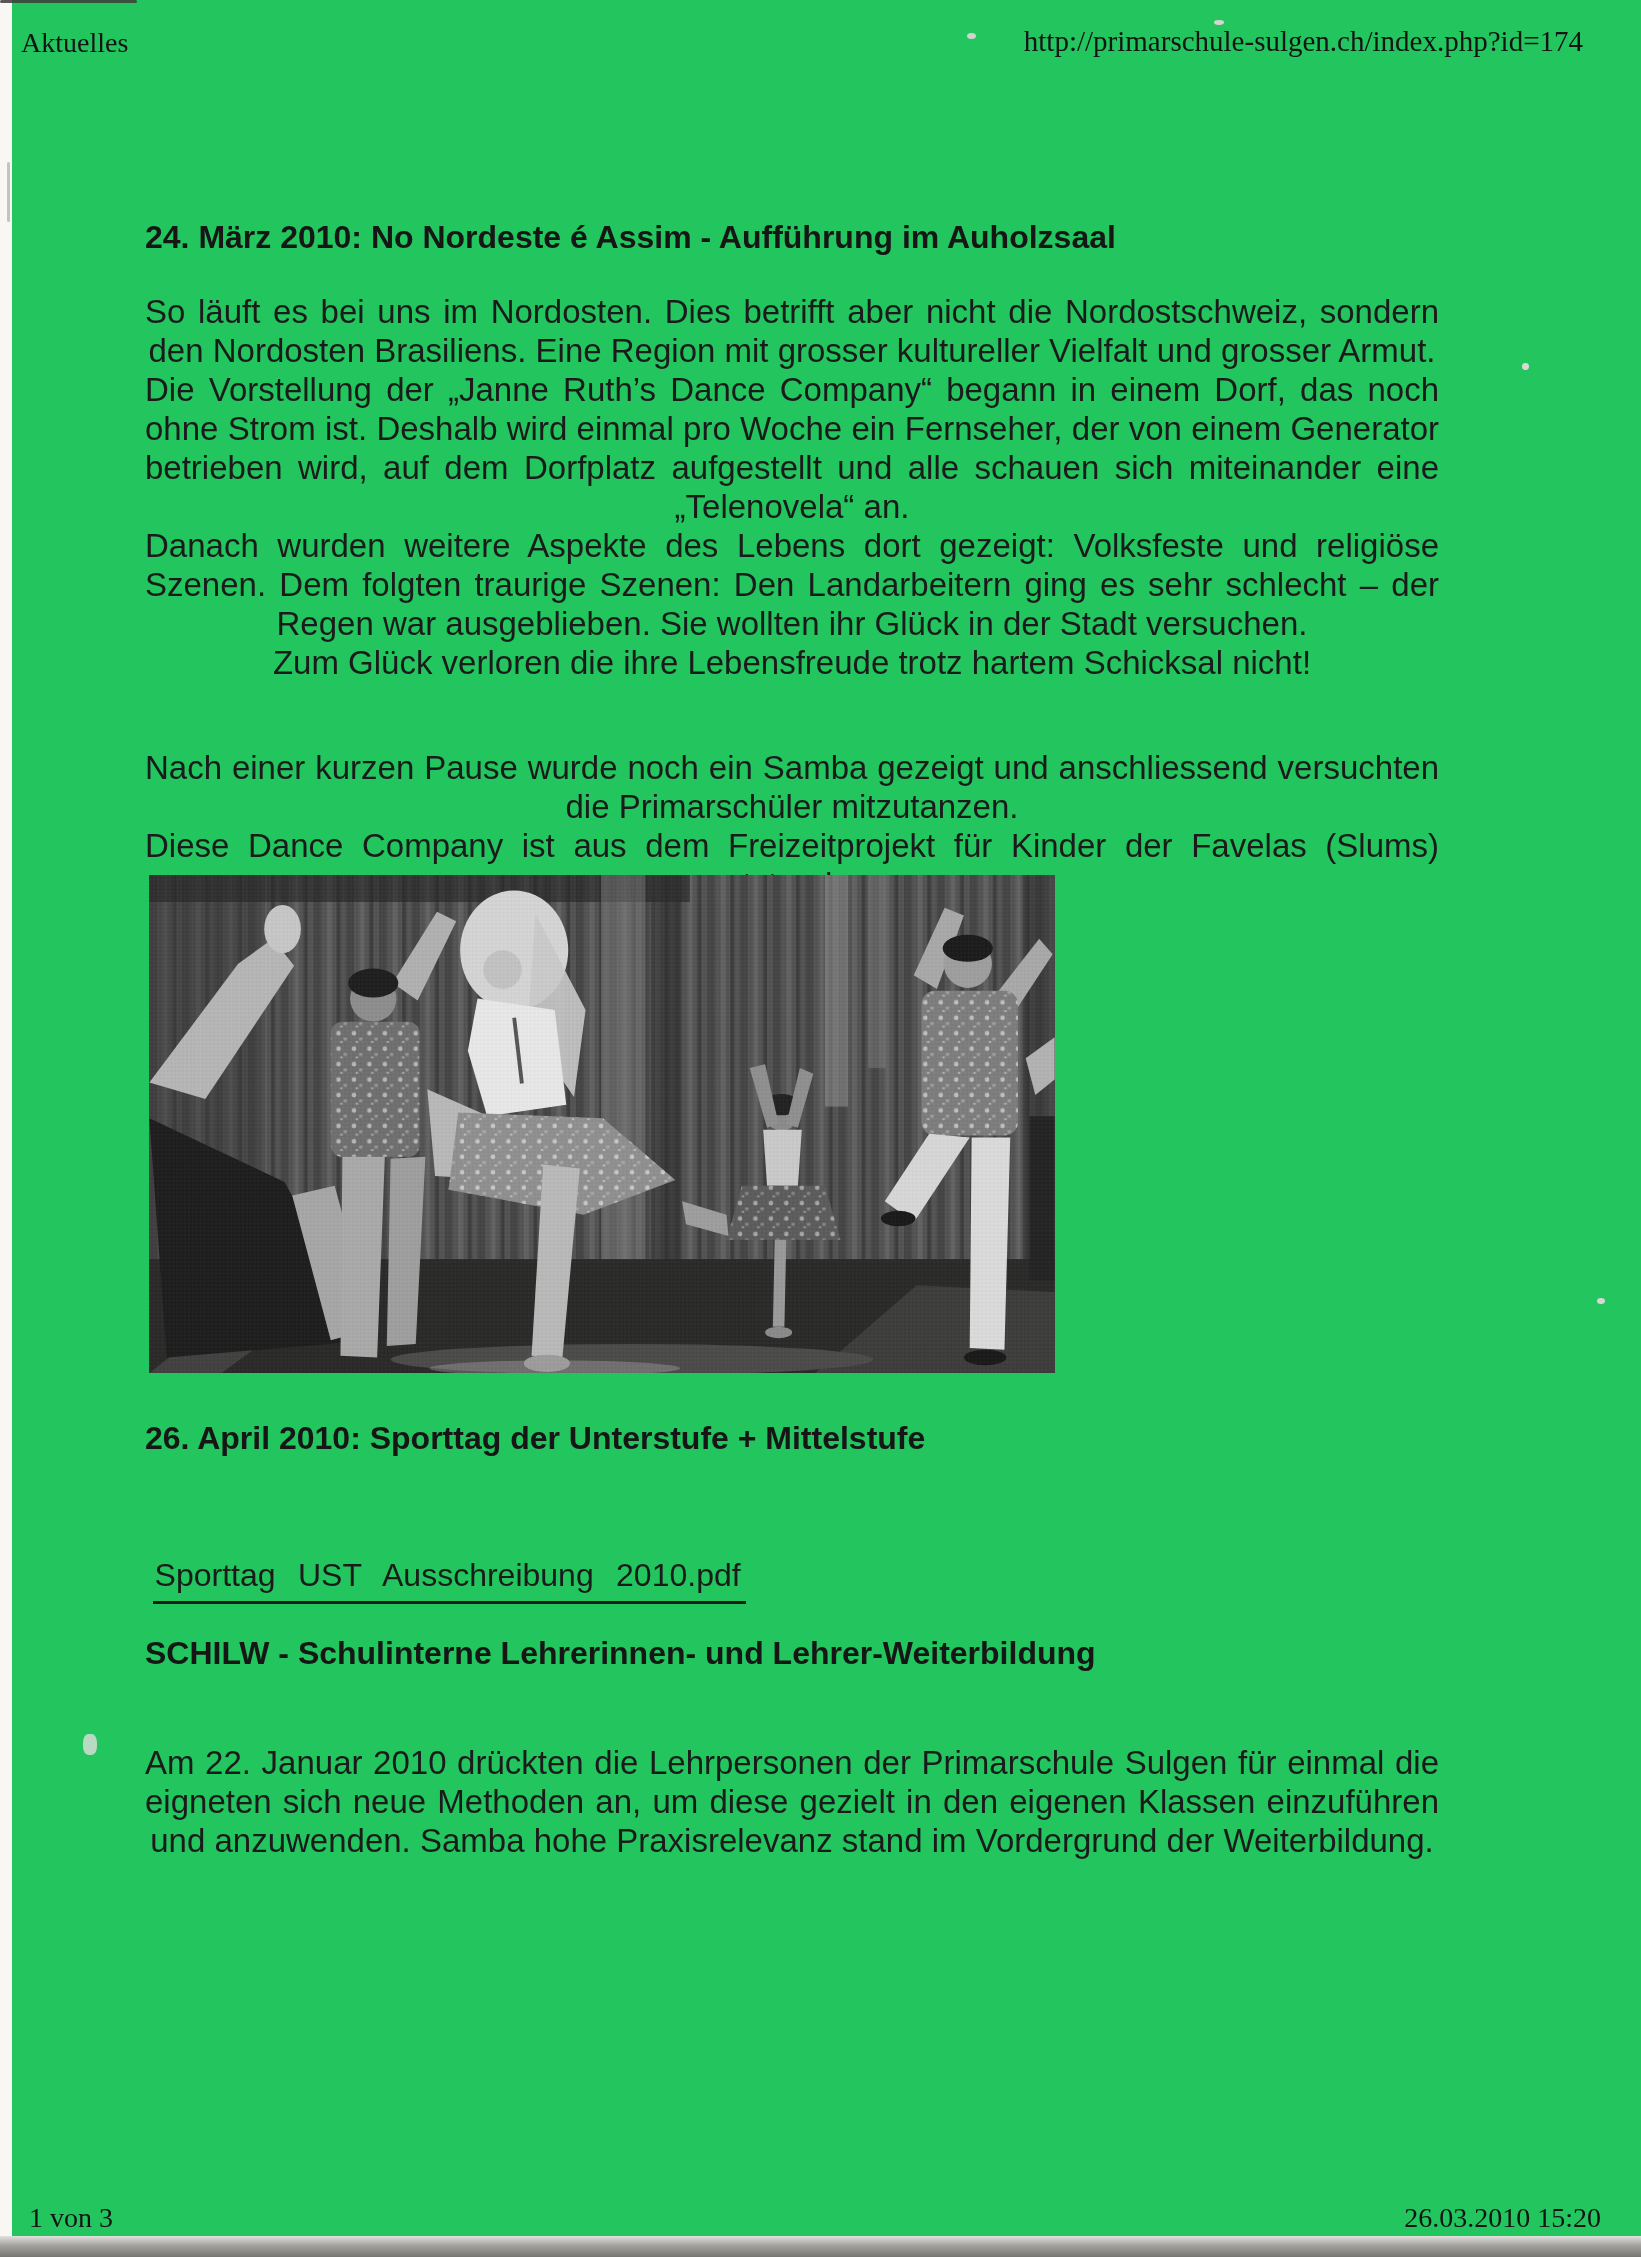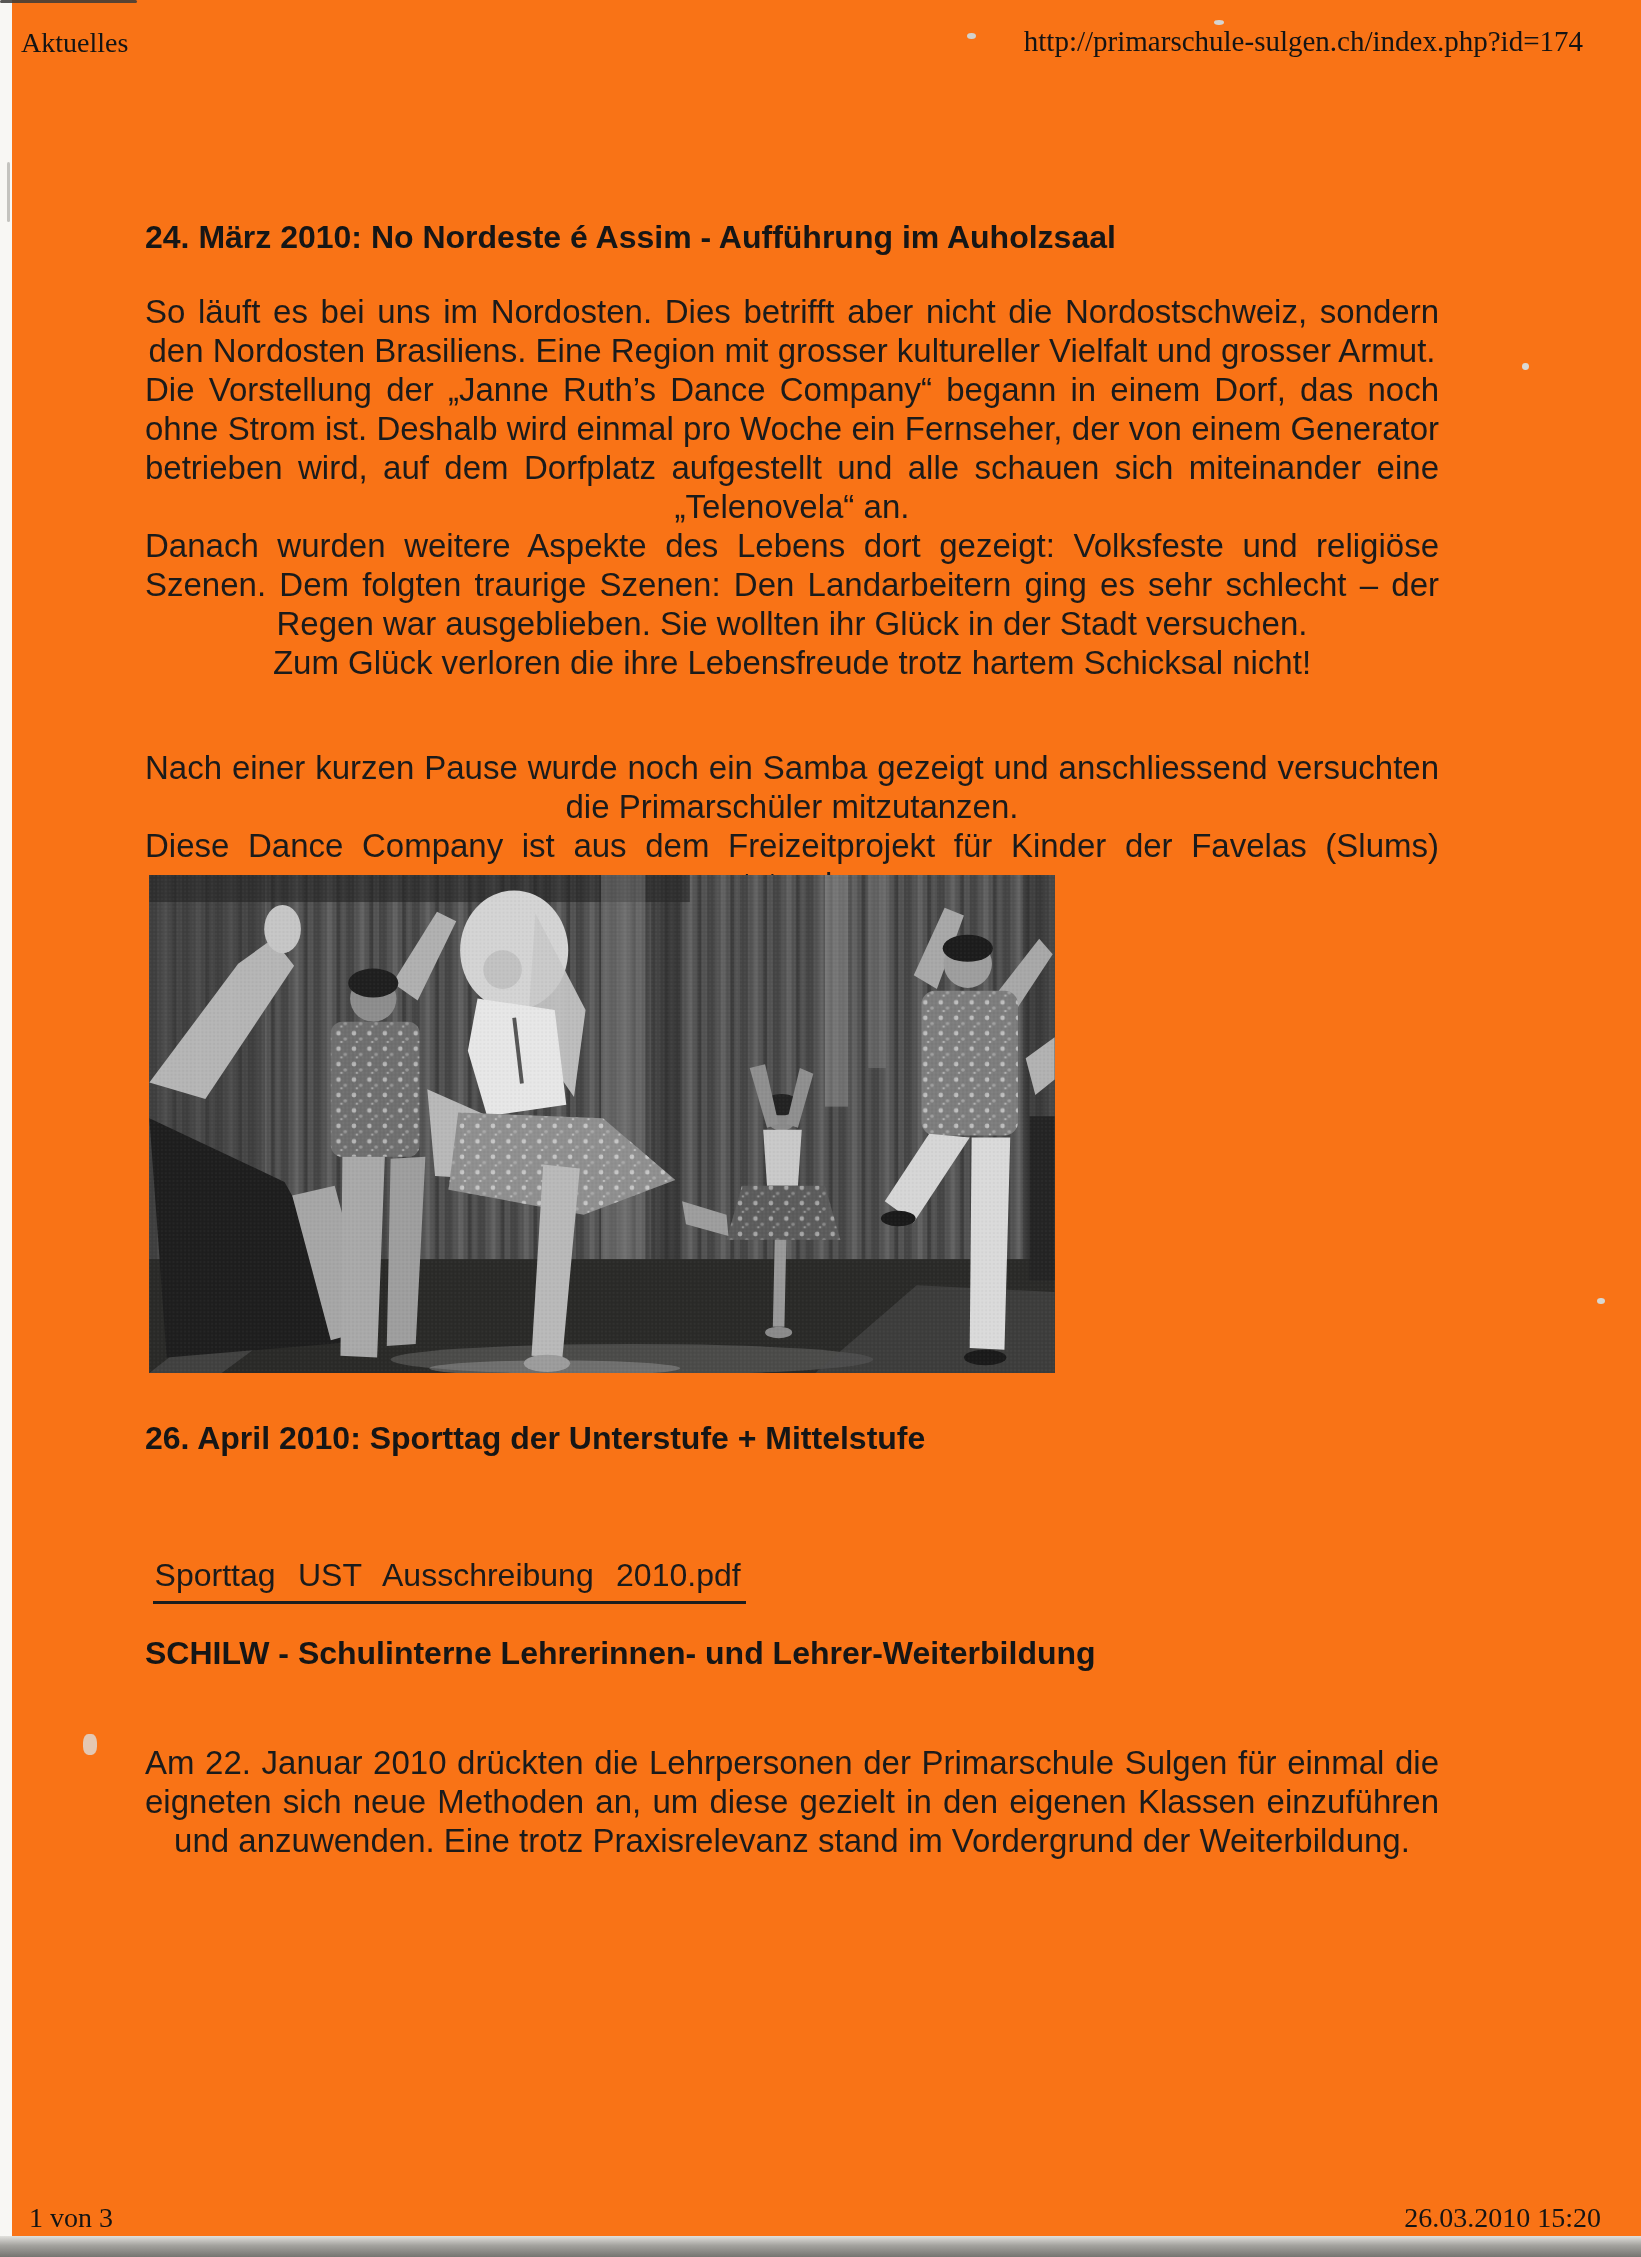--- a/index.html
+++ b/index.html
@@ -1,19 +1,19 @@
 <!DOCTYPE html>
 <html lang="de"><head>
 <meta charset="utf-8">
 <style>
   html,body{margin:0;padding:0;background:#e9e8e4;}
   .page{
     position:relative;
     width:1641px;height:2257px;
-    background:#f97316;
+    background:#22c55e;
     overflow:hidden;
     font-family:"Liberation Sans","DejaVu Sans",sans-serif;
     color:#1b1b1b;
   }
   
   .print-meta{
     position:absolute;
     font-family:"Liberation Serif","DejaVu Serif",serif;
     font-size:28px;color:#141414;white-space:nowrap;
   }
@@ -197,21 +197,21 @@
 
     <div class="headline h2a">26. April 2010: Sporttag der Unterstufe + Mittelstufe</div>
 
     <a href="#" class="pdf-link">Sporttag UST Ausschreibung 2010.pdf</a>
 
     <div class="headline h2b">SCHILW - Schulinterne Lehrerinnen- und Lehrer-Weiterbildung</div>
 
     <div class="para p3">
         <div class="tline j">Am 22. Januar 2010 drückten die Lehrpersonen der Primarschule Sulgen für einmal die</div>
         <div class="tline j">eigneten sich neue Methoden an, um diese gezielt in den eigenen Klassen einzuführen</div>
-        <div class="tline">und anzuwenden. Eine trotz Praxisrelevanz stand im Vordergrund der Weiterbildung.</div>
+        <div class="tline">und anzuwenden. Samba hohe Praxisrelevanz stand im Vordergrund der Weiterbildung.</div>
       </div>
 
   </div>
 
   <span class="print-meta ftr-left">1 von 3</span>
   <span class="print-meta ftr-right">26.03.2010 15:20</span>
 
   <div class="artifact left-strip"></div>
   <div class="artifact top-sliver"></div>
   <div class="artifact edge-line"></div>

